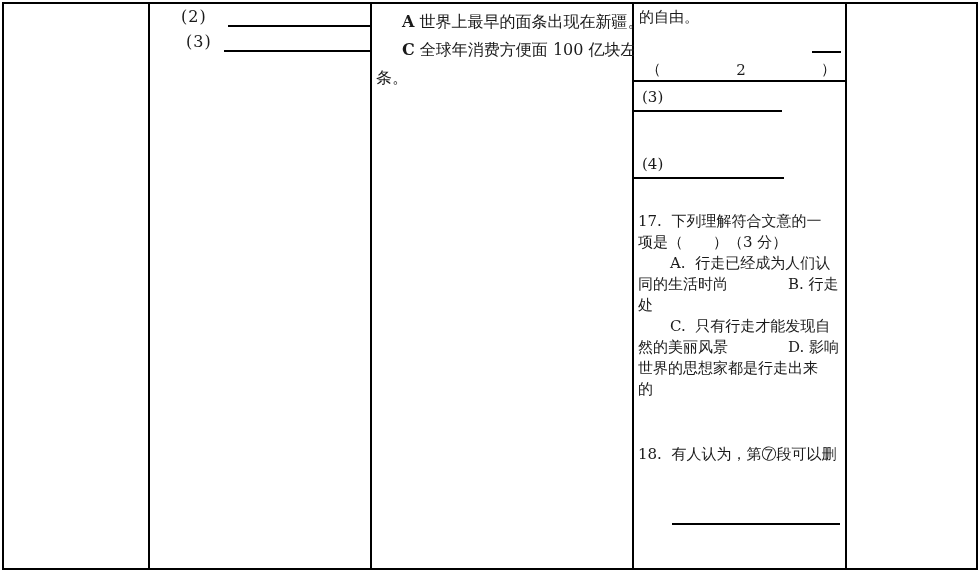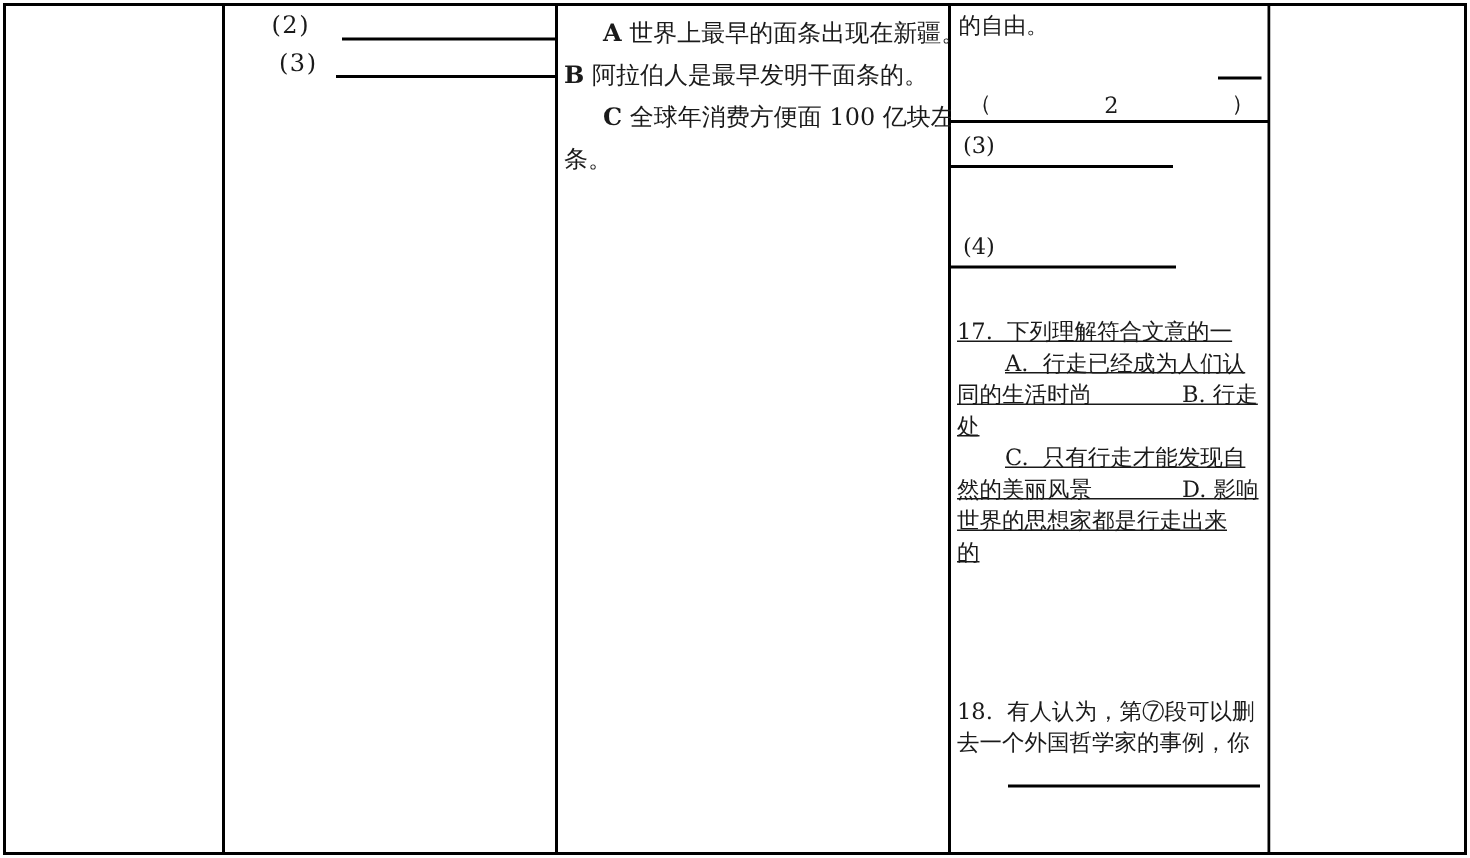--- a/index.html
+++ b/index.html
@@ -66,21 +66,20 @@
   <div class="cell c2">
     <div class="abs blank-label" style="left:31px; top:3px;">(2)</div>
     <div class="uline thin" style="left:78px; top:21px; width:142px;"></div>
     <div class="abs blank-label" style="left:36px; top:28px;">(3)</div>
     <div class="uline thin" style="left:74px; top:46px; width:146px;"></div>
   </div>
 
   <div class="cell c3">
     <div class="passage">
       <div class="pline indent"><span class="blt">A</span> 世界上最早的面条出现在新疆。</div>
-      <div class="pline"><span class="blt">B</span> 阿拉伯人是最早发明干面条的。</div>
       <div class="pline indent"><span class="blt">C</span> 全球年消费方便面 100 亿块左</div>
       <div class="pline">条。</div>
     </div>
   </div>
 
   <div class="cell c4">
 
     <div class="abs qcol-line" style="left:5px; top:3px;">的自由。</div>
 
     <div class="uline thin" style="left:178px; top:47px; width:29px;"></div>
@@ -90,34 +89,34 @@
       <span>2</span>
       <span>）</span>
     </div>
 
     <div class="abs qcol-line" style="left:8px; top:83px;">(3)</div>
     <div class="uline thin" style="left:0; top:106px; width:148px;"></div>
 
     <div class="abs qcol-line" style="left:8px; top:150px;">(4)</div>
     <div class="uline thin" style="left:0; top:173px; width:150px;"></div>
 
-    <div class="qblock" style="top:207px;text-decoration:underline;">
+    <div class="qblock" style="top:207px;">
       <div class="qline">17.  下列理解符合文意的一</div>
+      <div class="qline">项是（　　）（3 分）</div>
       <div class="qline indent2">A.  行走已经成为人们认</div>
       <div class="qline">同的生活时尚　　　　B. 行走</div>
       <div class="qline">处</div>
       <div class="qline indent2">C.  只有行走才能发现自</div>
       <div class="qline">然的美丽风景　　　　D. 影响</div>
       <div class="qline">世界的思想家都是行走出来</div>
       <div class="qline">的</div>
     </div>
 
-    <div class="qblock" style="top:460px;">
+    <div class="qblock" style="top:440px;">
       <div class="qline">18.  有人认为，第⑦段可以删</div>
-      <div class="qline">去一个外国哲学家的事例，你</div>
     </div>
 
     <div class="uline thin" style="left:38px; top:519px; width:168px;"></div>
   </div>
 
   <div class="cell c5"></div>
 
 </div>
 
 </body></html>

